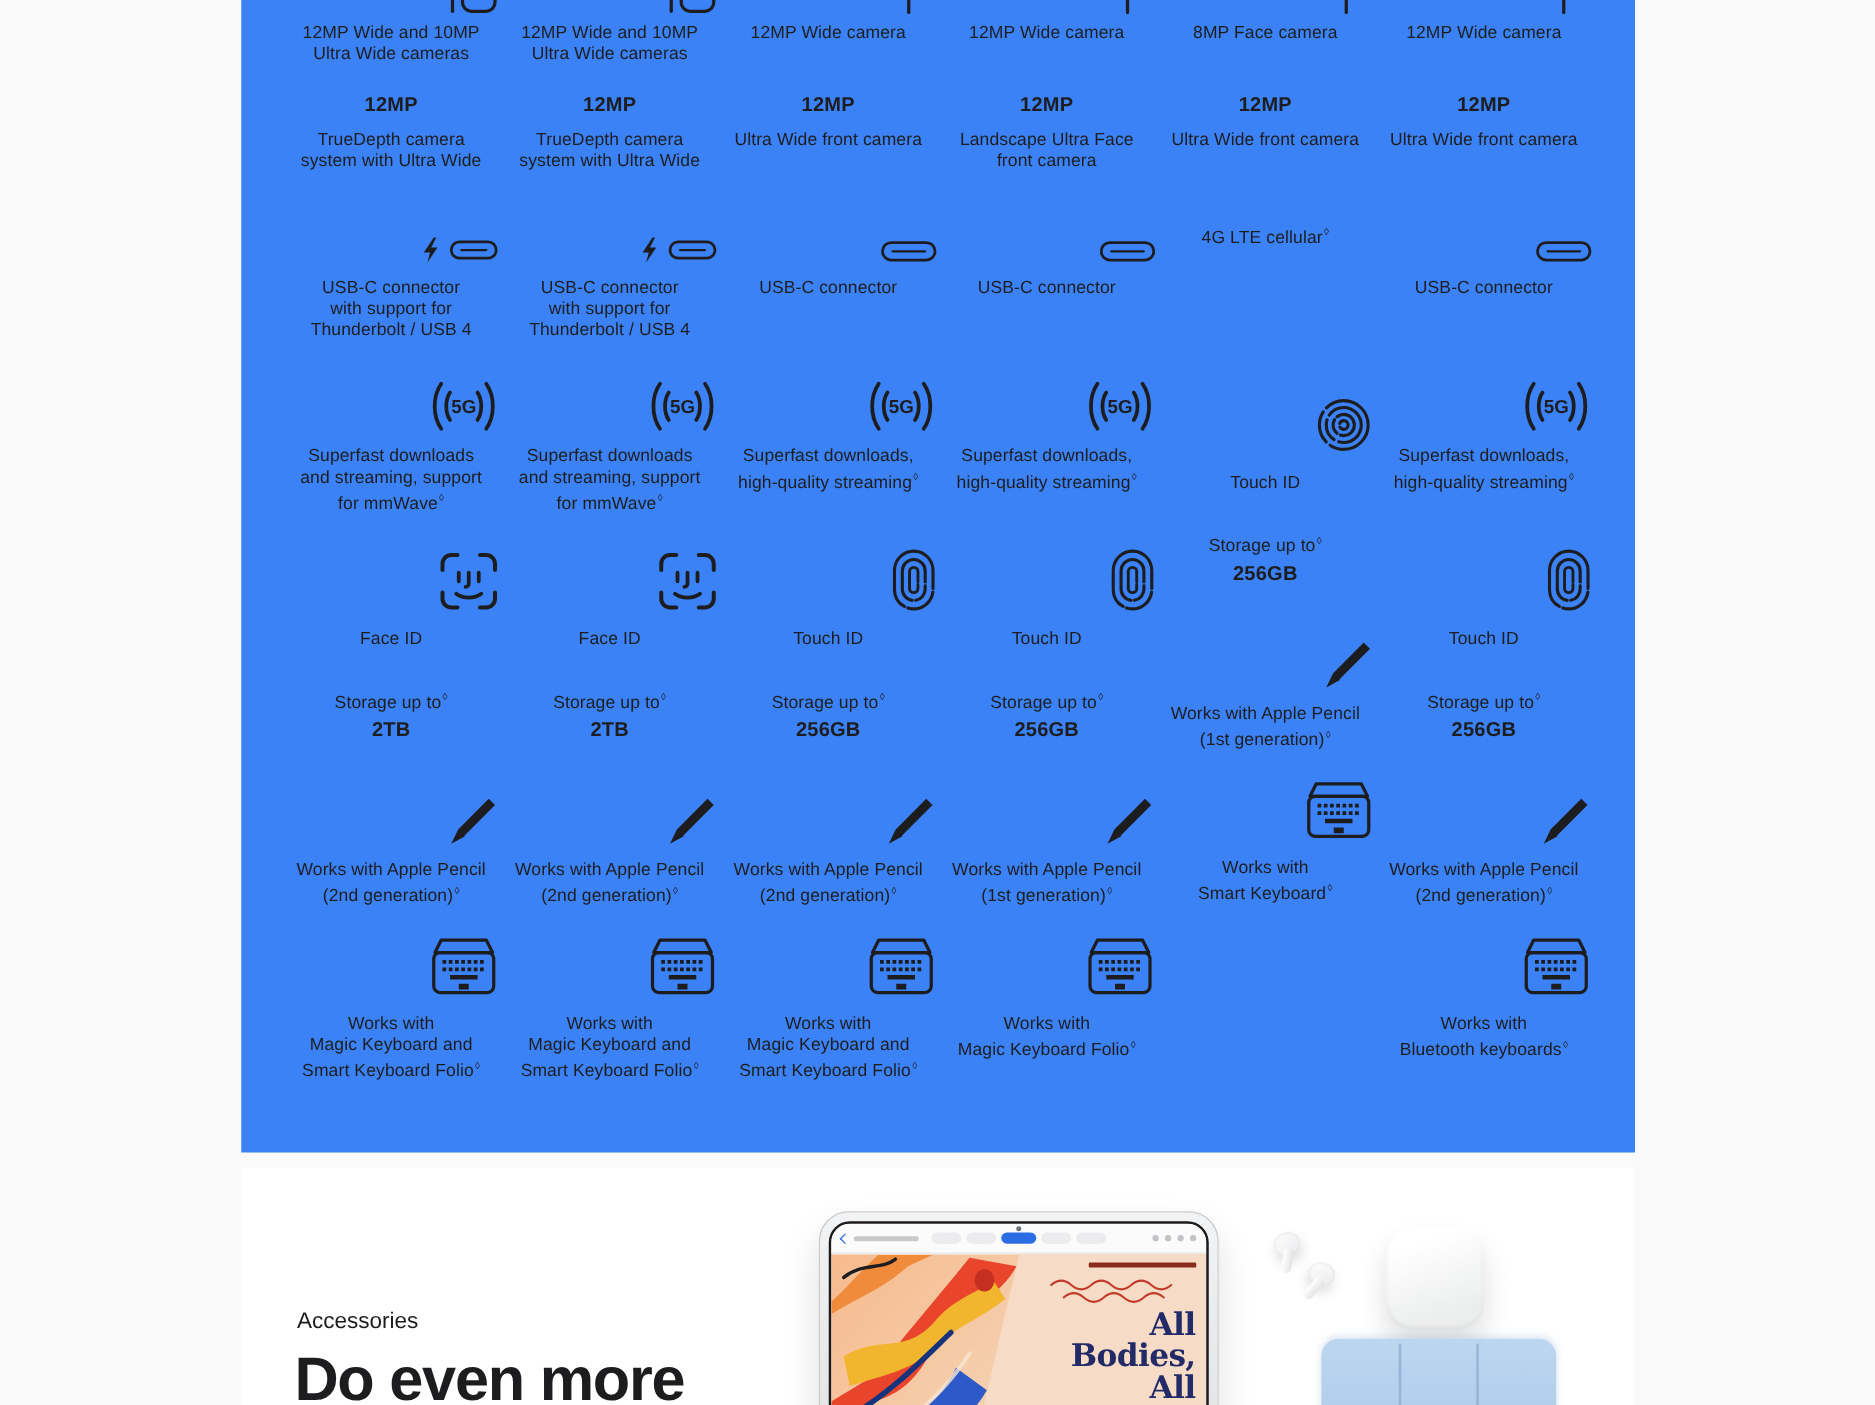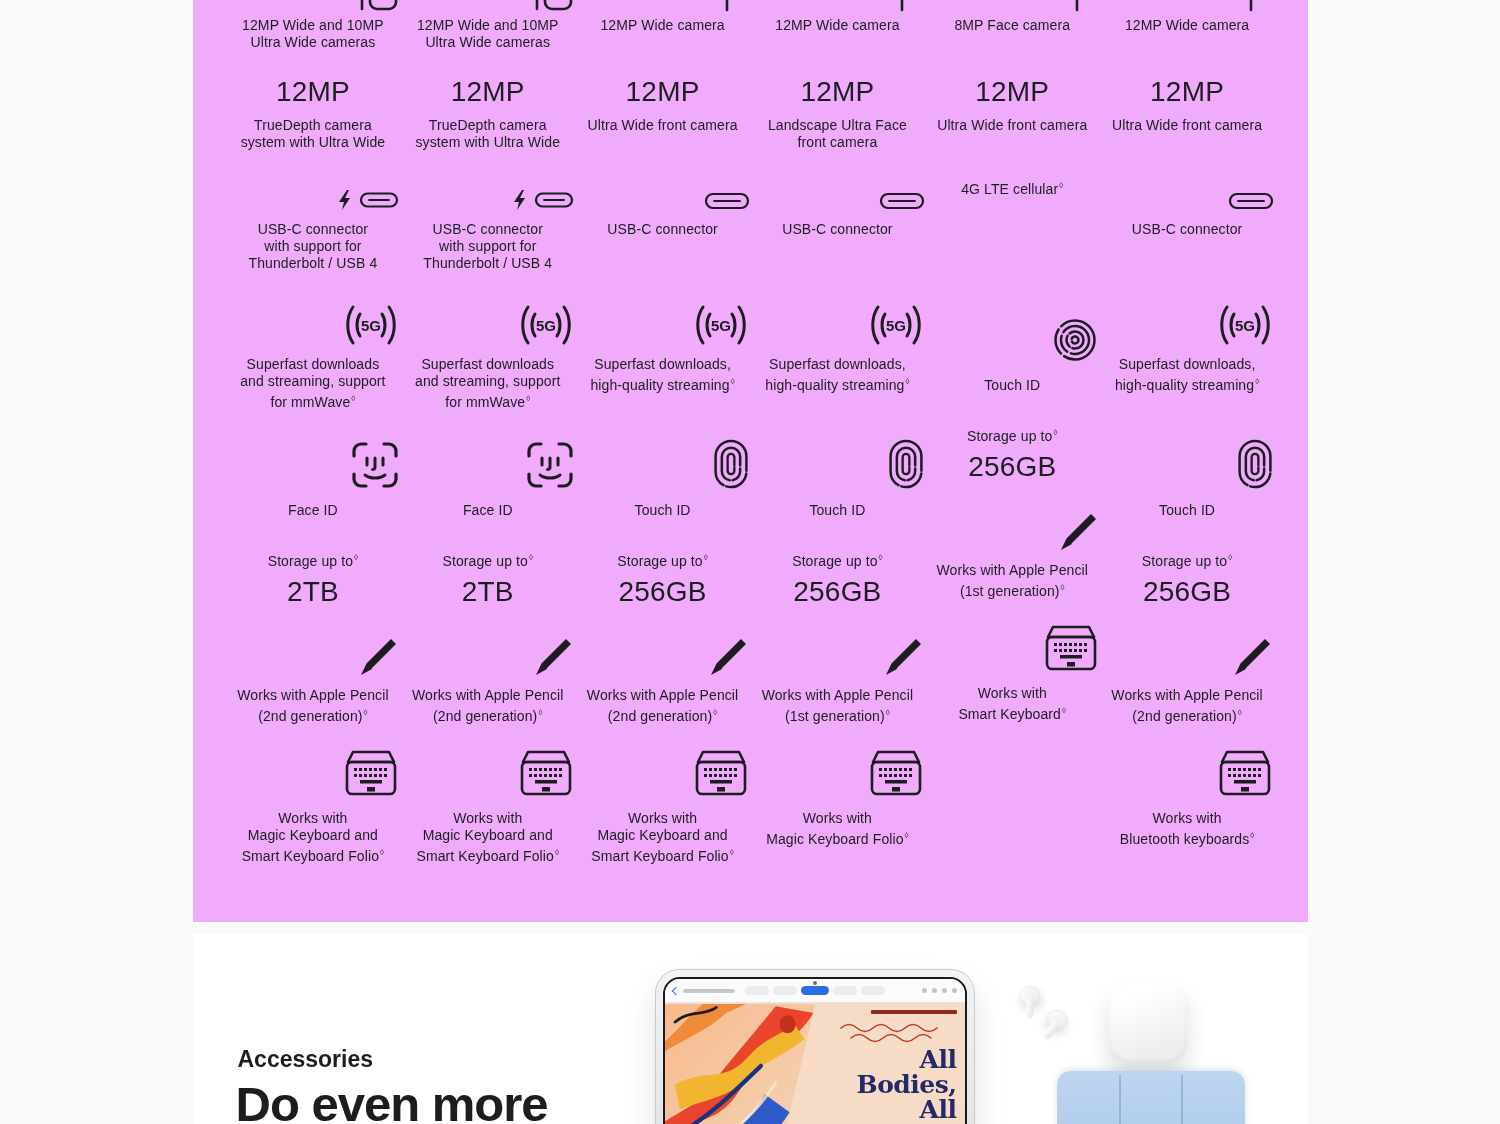--- a/index.html
+++ b/index.html
@@ -1,49 +1,49 @@
 <!DOCTYPE html>
 <html><head>
 <meta charset="utf-8">
 <style>
   * { box-sizing: border-box; margin: 0; padding: 0; }
   html,body { width:1500px; height:1124px; overflow:hidden; background:#fafafa;
     font-family:"Liberation Sans","DejaVu Sans",sans-serif; color:#1d1d1f; }
   .content { width:1115px; margin:0 auto; }
-  .specs { background:#f0abfc; padding:0 33px; display:grid;
+  .specs { background:#3b82f6; padding:0 33px; display:grid;
     grid-template-columns:repeat(6,1fr); }
   .spec-col { text-align:center; }
   .cell { width:100%; }
   .r1{height:60px}
   .r2{height:105px;padding-top:16px}
   .r3{height:125px;padding-top:20px}
   .r4{height:135px;padding-top:12px}
   .r5{height:110px;padding-top:13px}
   .r6{height:93px;padding-top:14px}
   .r7{height:118px;padding-top:6px}
   .r8{height:176px;padding-top:4px}
   .icon{display:flex;justify-content:flex-end;align-items:flex-end}
   .r1 .icon{height:12px;margin-bottom:5px;overflow:hidden}
   .r3 .icon{height:26px;margin-bottom:10px}
   .r4 .icon{height:46px;margin-bottom:8px}
   .r5 .icon{height:52px;margin-bottom:12px}
   .r7 .icon{height:44px;margin-bottom:9px}
   .r8 .icon{height:48px;margin-bottom:12px}
   .lines{font-size:14px;line-height:17px;letter-spacing:.1px}
   .tline{display:block}
-  .big{font-size:28px;font-weight:400;margin-bottom:9px;letter-spacing:.2px}
+  .big{font-size:16px;font-weight:700;margin-bottom:9px;letter-spacing:.2px}
   .r6 .big{margin-top:6px;margin-bottom:4px}
   sup{font-size:8px;vertical-align:6px;margin-left:1px}
   svg{display:block}
   .st{stroke:#1d1d1f;fill:none;stroke-linecap:round;stroke-linejoin:round}
   .fl{fill:#1d1d1f}
 
   .gap{height:12px}
   .accessories{background:#fff;height:194px;position:relative}
-  .acc-eyebrow{position:absolute;left:45px;top:112px;font-size:23px;font-weight:700}
+  .acc-eyebrow{position:absolute;left:45px;top:112px;font-size:18px;font-weight:400}
   .acc-heading{position:absolute;left:43px;top:142px;font-size:49px;font-weight:700;letter-spacing:-1px}
 
   
   .ipad{position:absolute;left:462px;top:35px;width:320px;height:214px;
     background:linear-gradient(#f2f3f4,#dfe0e2);border:1px solid #c9cacc;border-radius:24px;
     padding:7px;box-shadow:0 16px 30px rgba(0,0,0,.12)}
   .ipad-screen{width:100%;height:100%;border-radius:17px;overflow:hidden;
     border:2px solid #1b1b1d;background:#f6dcc6;position:relative}
   .cam-dot{position:absolute;left:50%;top:2px;width:4px;height:4px;border-radius:50%;
     background:#6d7278;transform:translateX(-50%);z-index:5}

